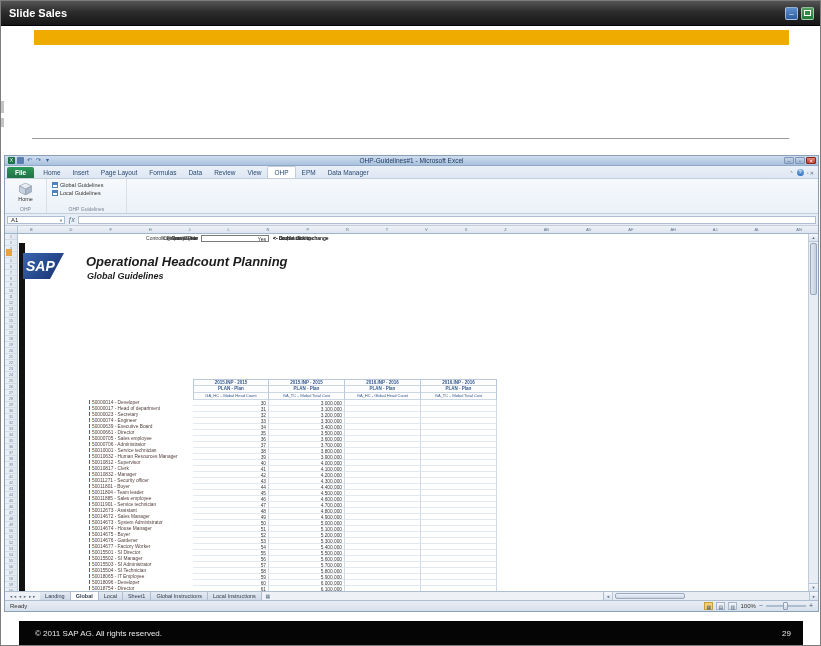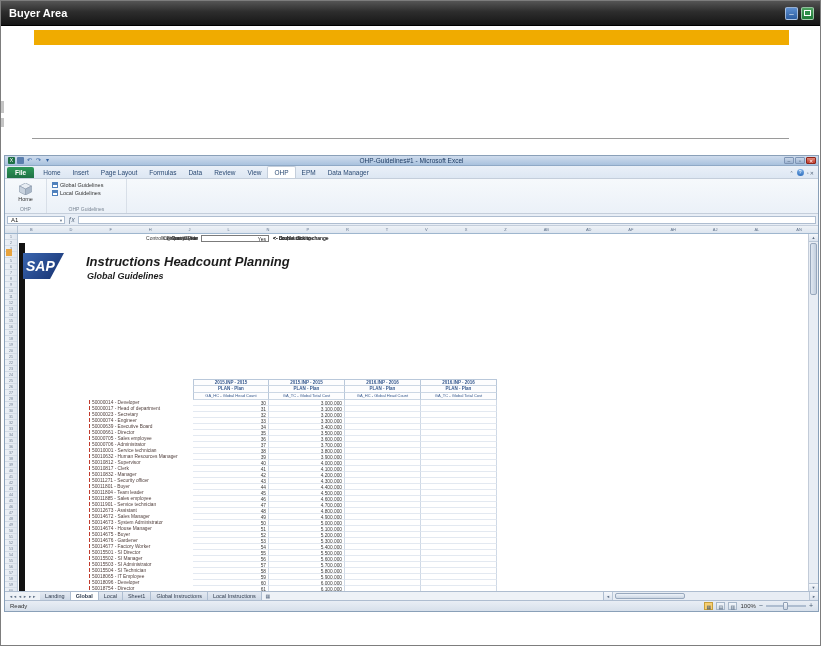--- a/index.html
+++ b/index.html
@@ -154,21 +154,21 @@
     display:flex; align-items:center; color:#e8e8e8; font-size:8px; }
   .foot-copy { margin-left:16px; }
   .foot-page { margin-left:auto; margin-right:12px; }
 </style>
 </head>
 <body>
 
 <div class="page">
 
   <div class="topbar">
-    <span class="topbar-title">Buyer Area</span>
+    <span class="topbar-title">Slide Sales</span>
     <span class="topbar-icons">
       <span class="tb-ic tb-min">–</span>
       <span class="tb-ic tb-grn">
           <i></i>
         </span>
     </span>
   </div>
 
   <div class="accent-bar"></div>
   <div class="title-rule"></div>
@@ -342,21 +342,21 @@
           <div>58</div>
           <div>59</div>
           <div>60</div>
         </div>
       <div class="sel-mark"></div>
       <div class="col-a-fill"></div>
 
       <div class="sap-logo">
         <span>SAP</span>
       </div>
-      <div class="sheet-title">Instructions Headcount Planning</div>
+      <div class="sheet-title">Operational Headcount Planning</div>
       <div class="sheet-sub">Global Guidelines</div>
 
       <div>
 
       <div class="field-row">
           <span class="f-label">Financial year</span>
           <span class="f-box">2016.INP</span>
           <span class="f-note">&lt;- double click to change</span>
         </div>
           <div class="field-row">
@@ -673,13 +673,17 @@
         <span class="zlbl">100%</span>
         <span class="pm">−</span>
         <span class="zoom-track">
             <span class="zoom-th"></span>
           </span>
         <span class="pm">+</span>
       </span>
     </div>
   </div>
 
+  <div class="footer">
+    <span class="foot-copy">© 2011 SAP AG. All rights reserved.</span>
+    <span class="foot-page">29</span>
+  </div>
 </div>
 
 </body></html>

